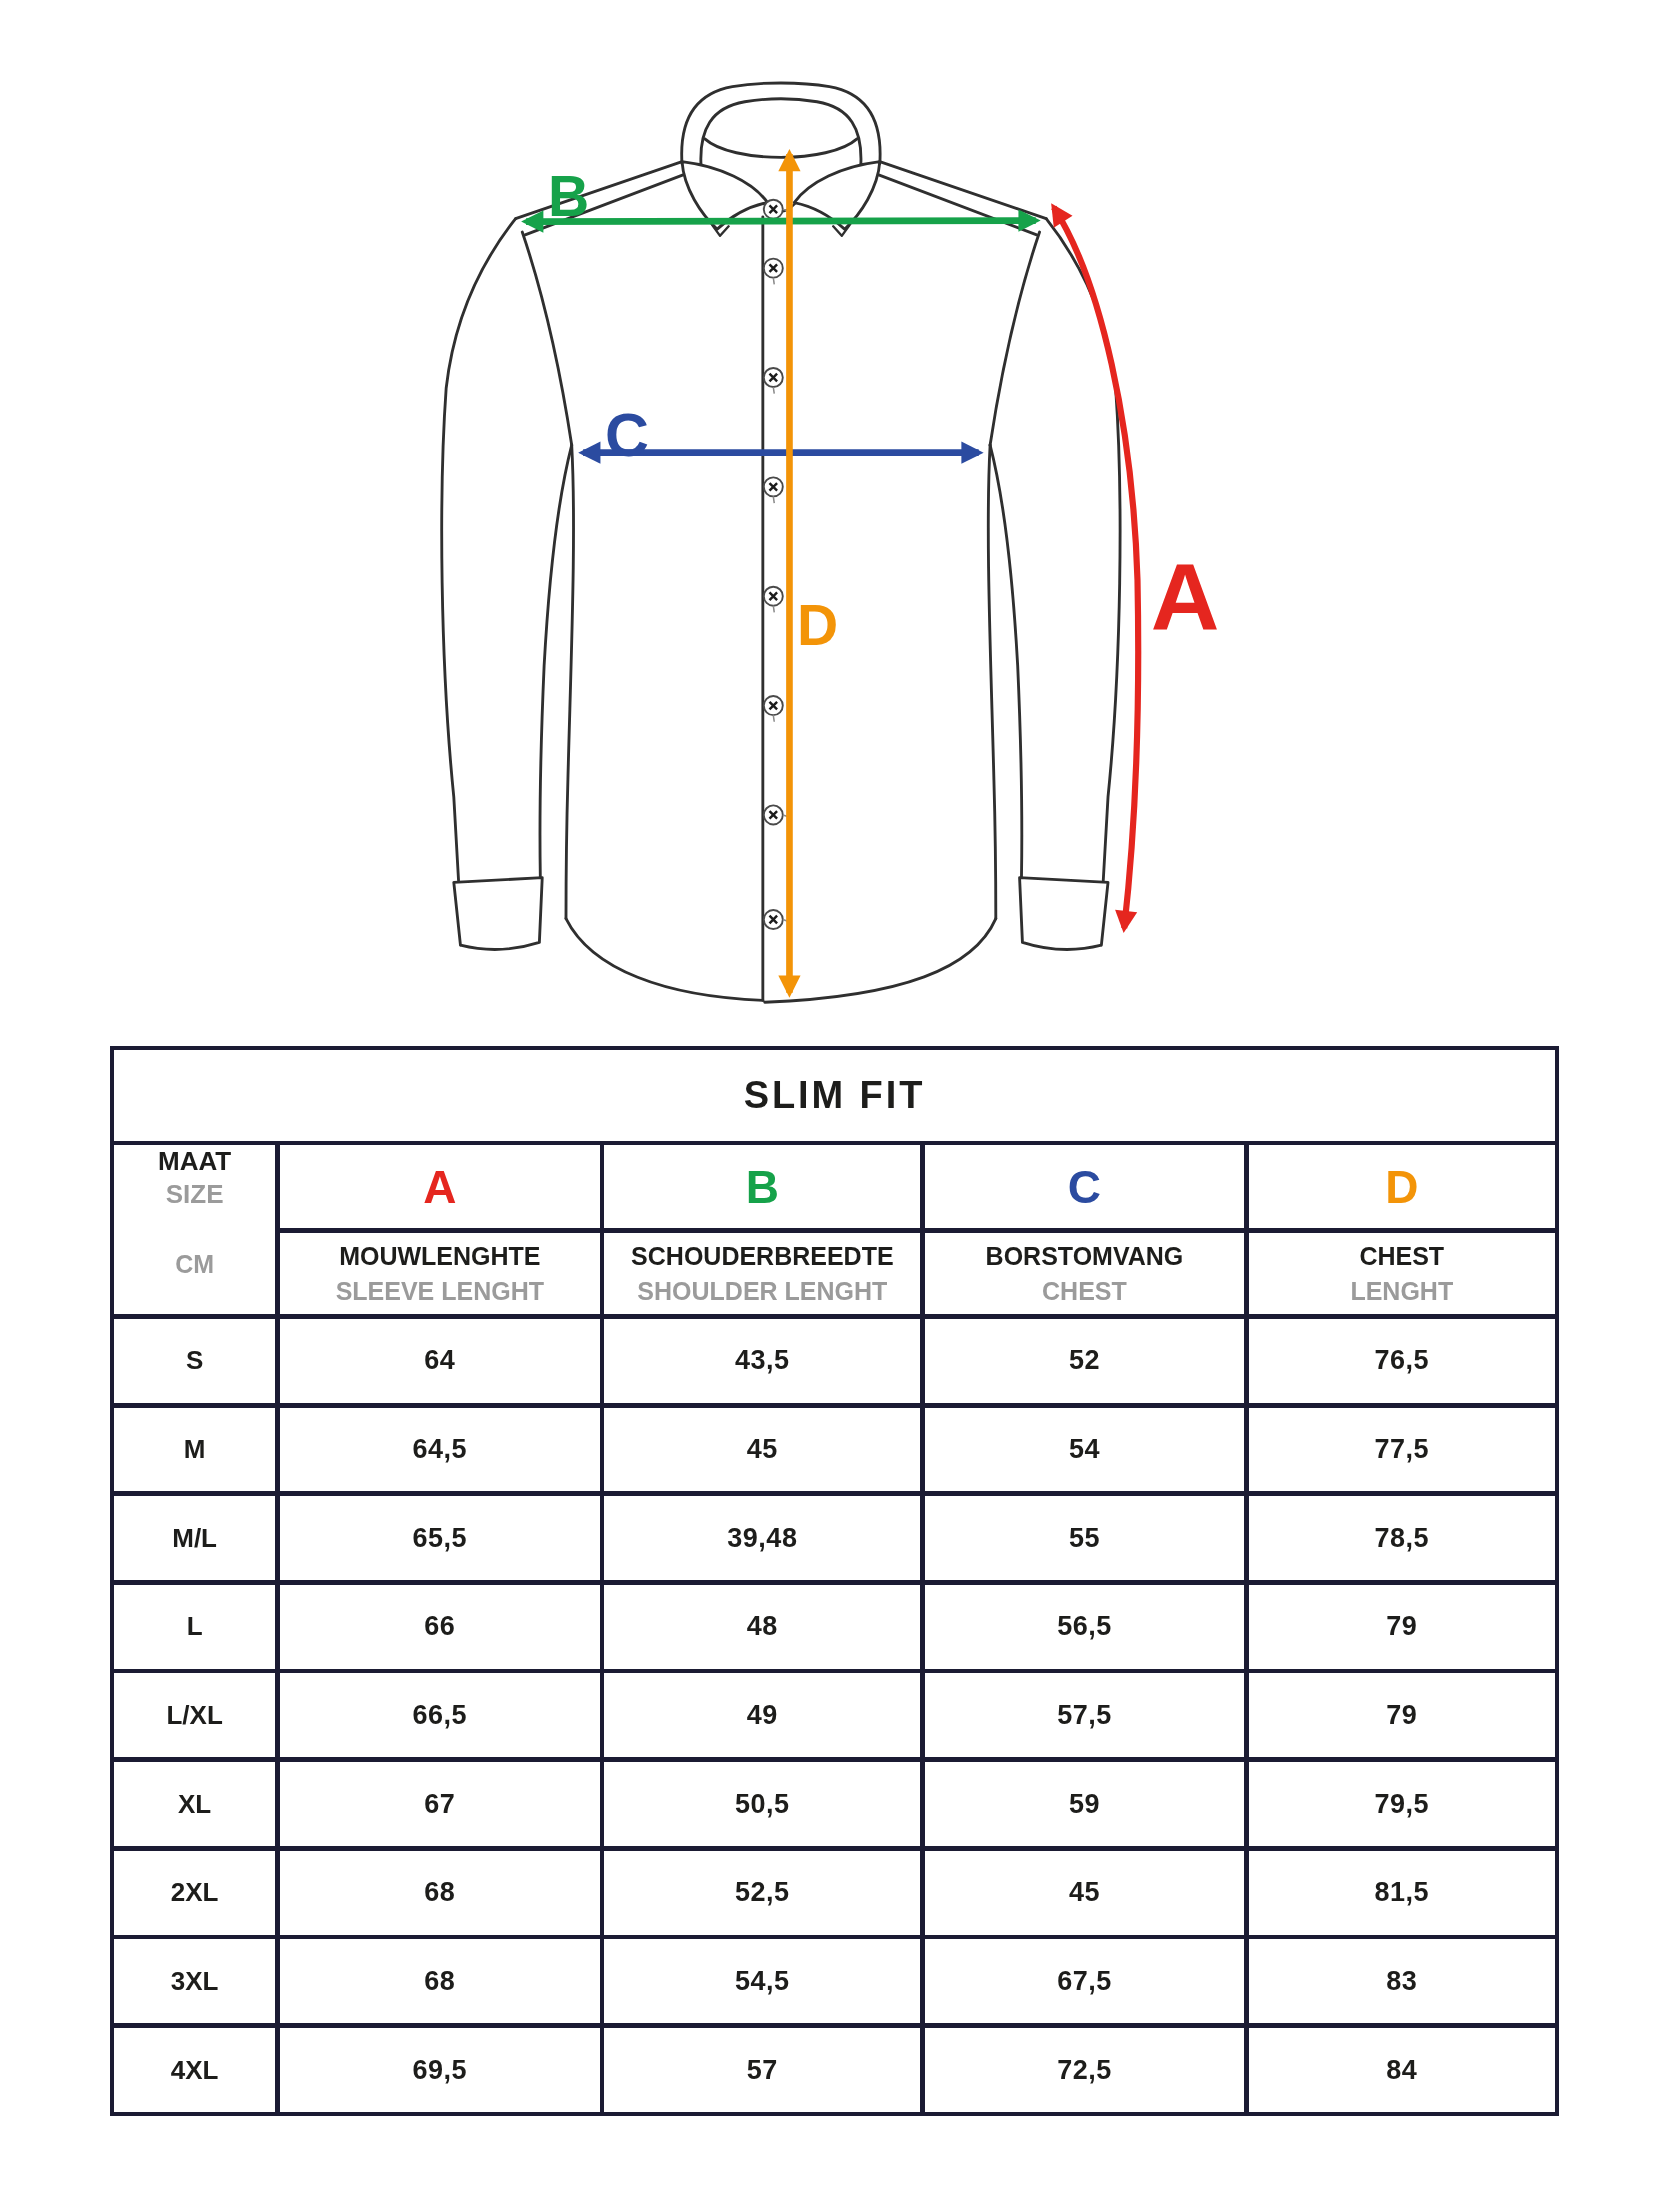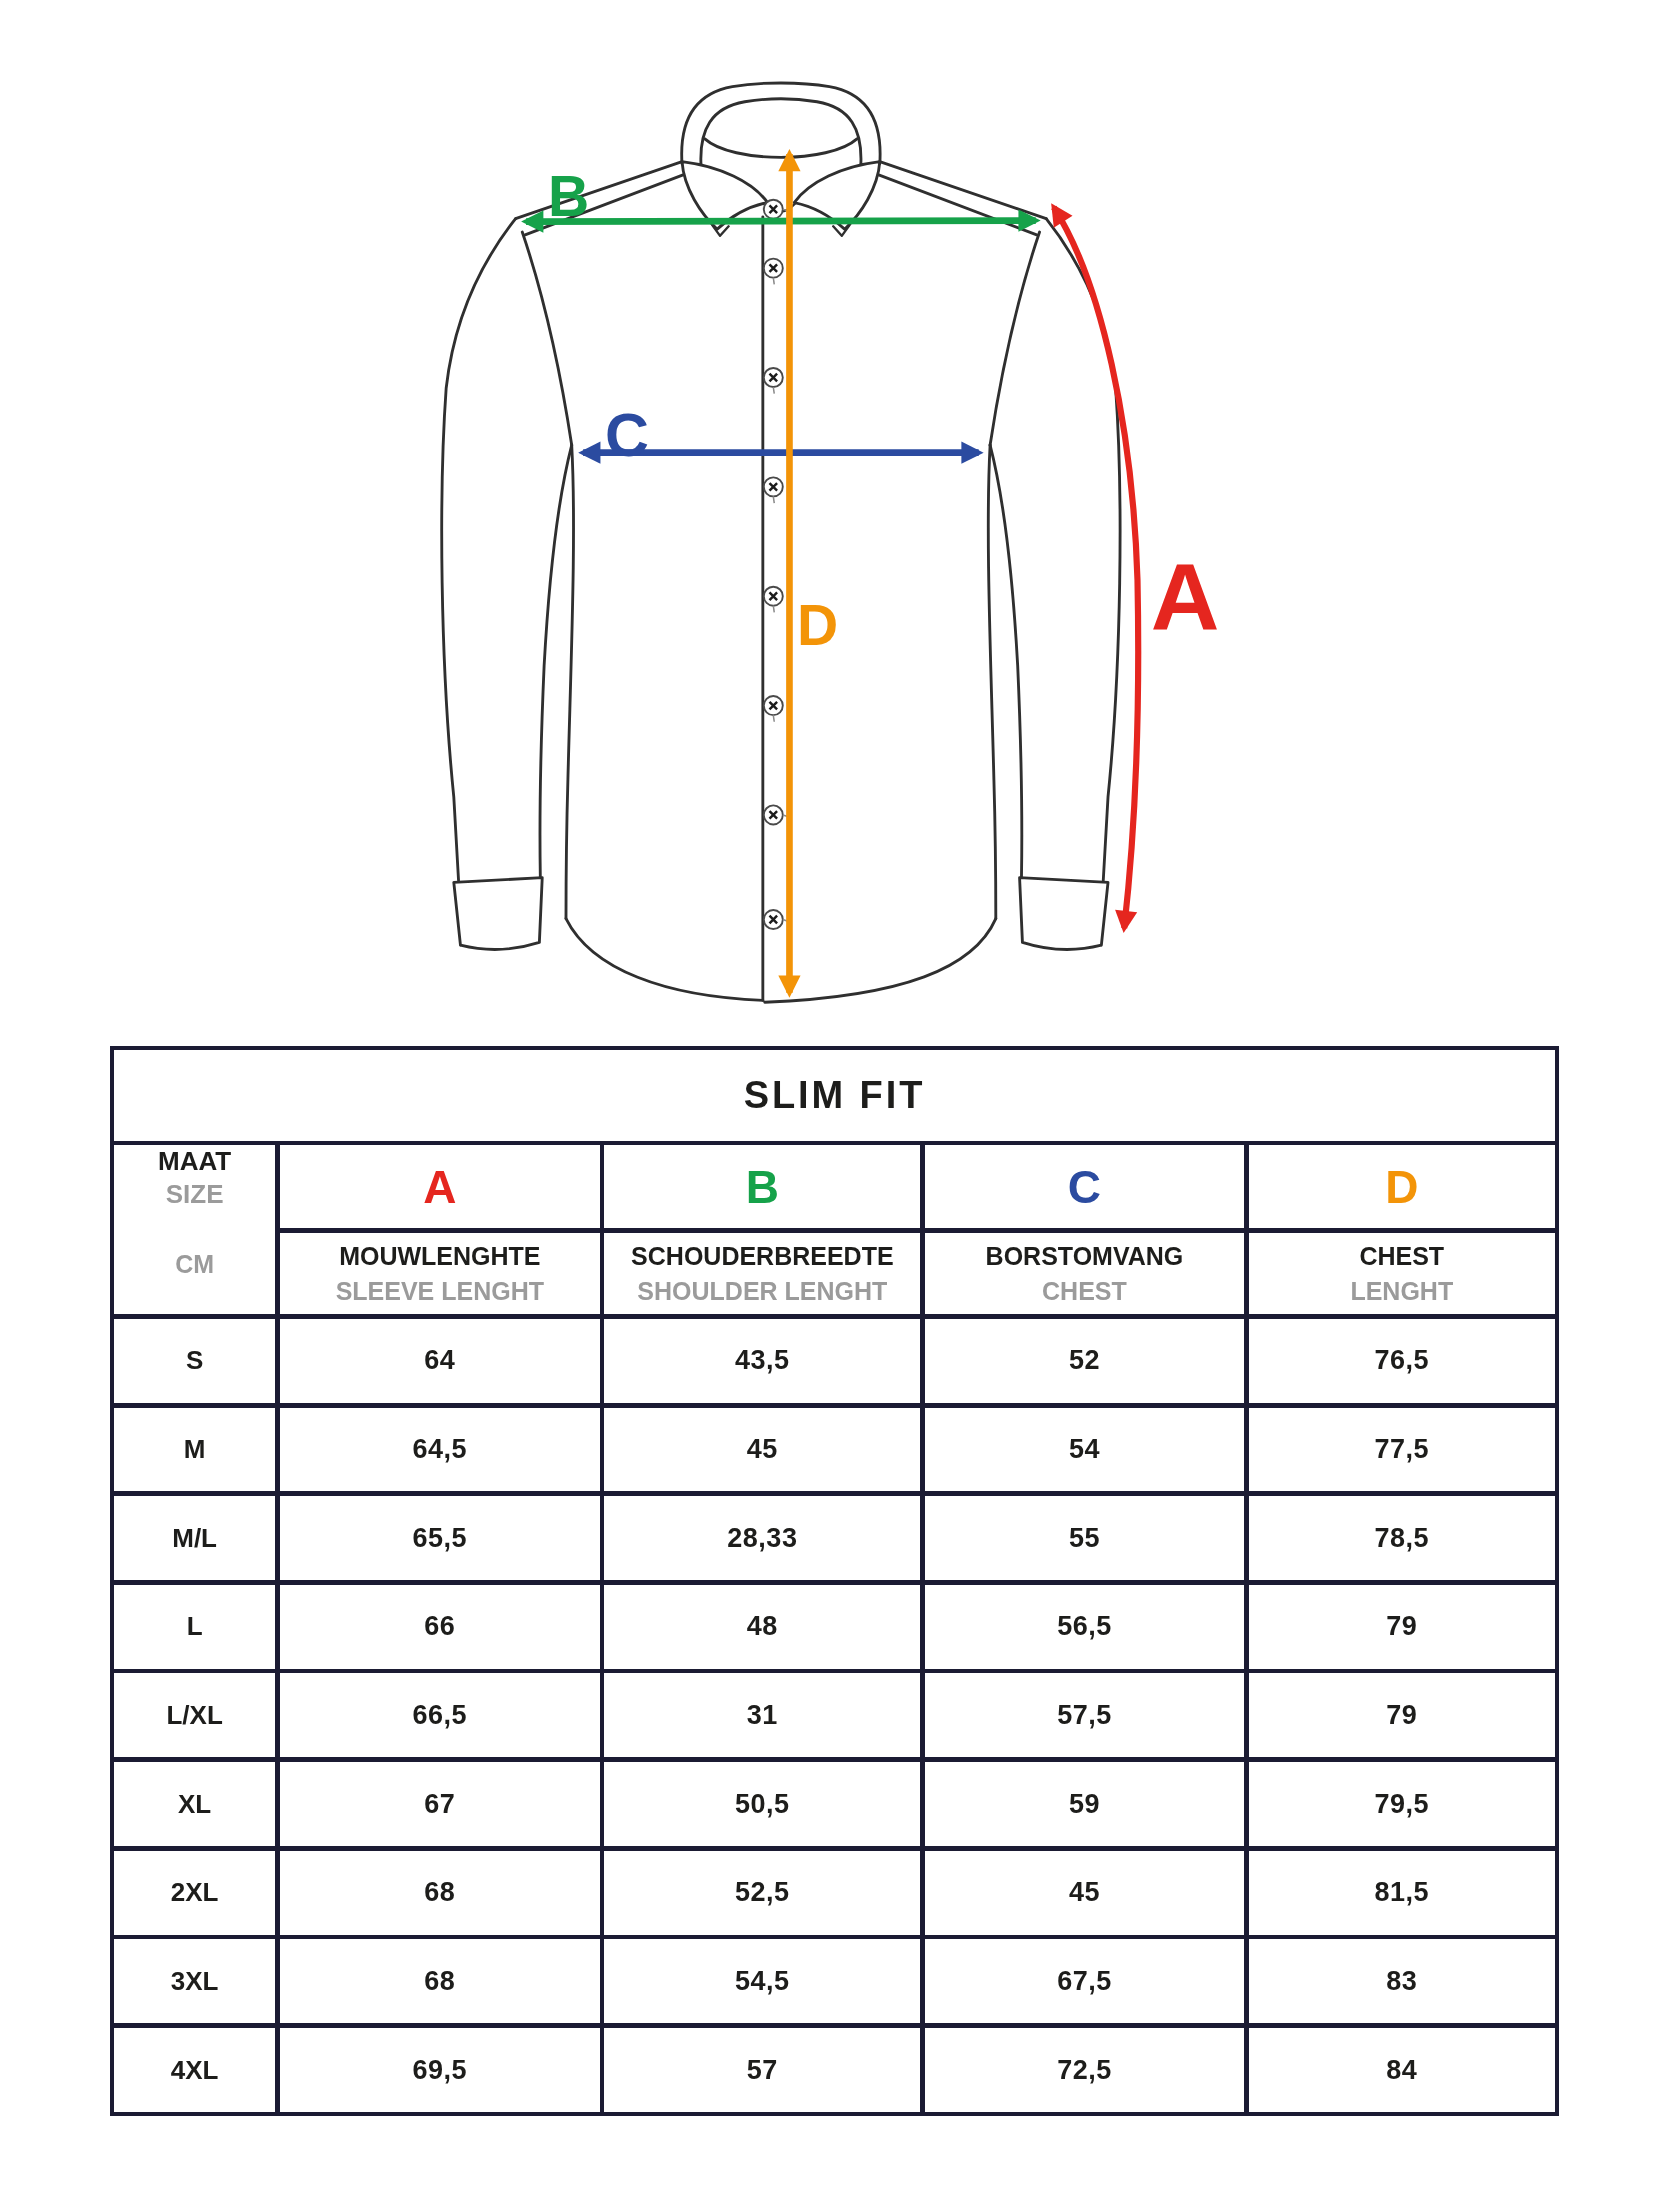--- a/index.html
+++ b/index.html
@@ -209,21 +209,21 @@
         <span class="val">77,5</span>
       </div>
 
     <div class="cell">
         <span class="size-label">M/L</span>
       </div>
     <div class="cell">
         <span class="val">65,5</span>
       </div>
     <div class="cell">
-        <span class="val">28,33</span>
+        <span class="val">39,48</span>
       </div>
     <div class="cell">
         <span class="val">55</span>
       </div>
     <div class="cell">
         <span class="val">78,5</span>
       </div>
 
     <div class="cell">
         <span class="size-label">L</span>
@@ -241,21 +241,21 @@
         <span class="val">79</span>
       </div>
 
     <div class="cell">
         <span class="size-label">L/XL</span>
       </div>
     <div class="cell">
         <span class="val">66,5</span>
       </div>
     <div class="cell">
-        <span class="val">31</span>
+        <span class="val">49</span>
       </div>
     <div class="cell">
         <span class="val">57,5</span>
       </div>
     <div class="cell">
         <span class="val">79</span>
       </div>
 
     <div class="cell">
         <span class="size-label">XL</span>

